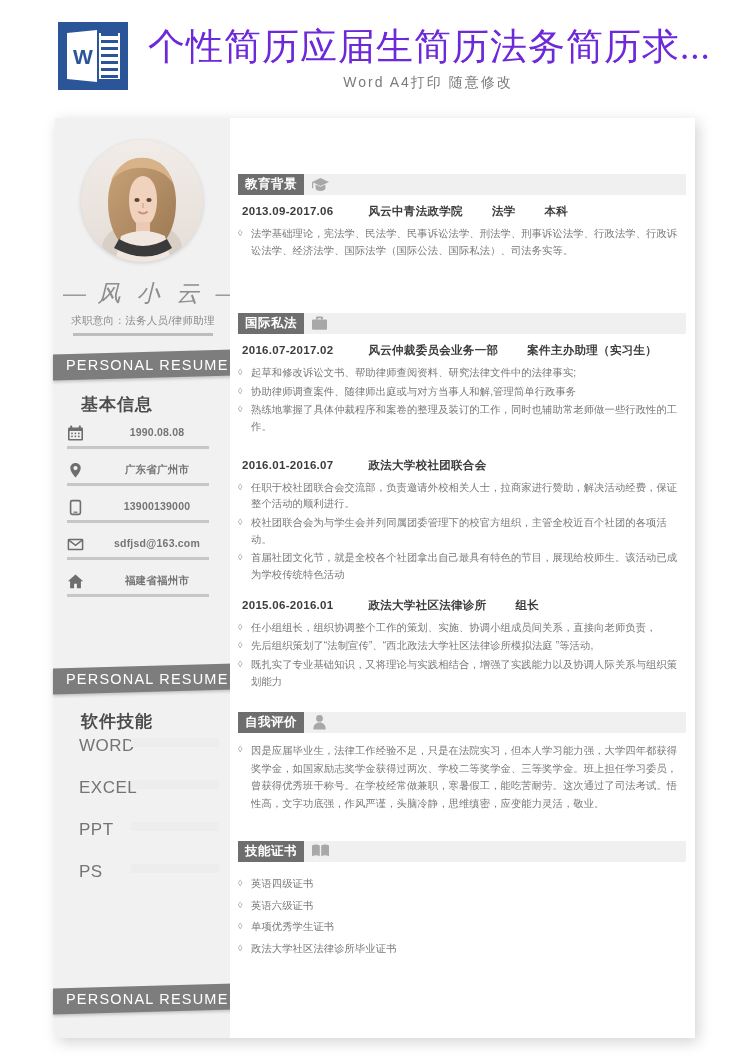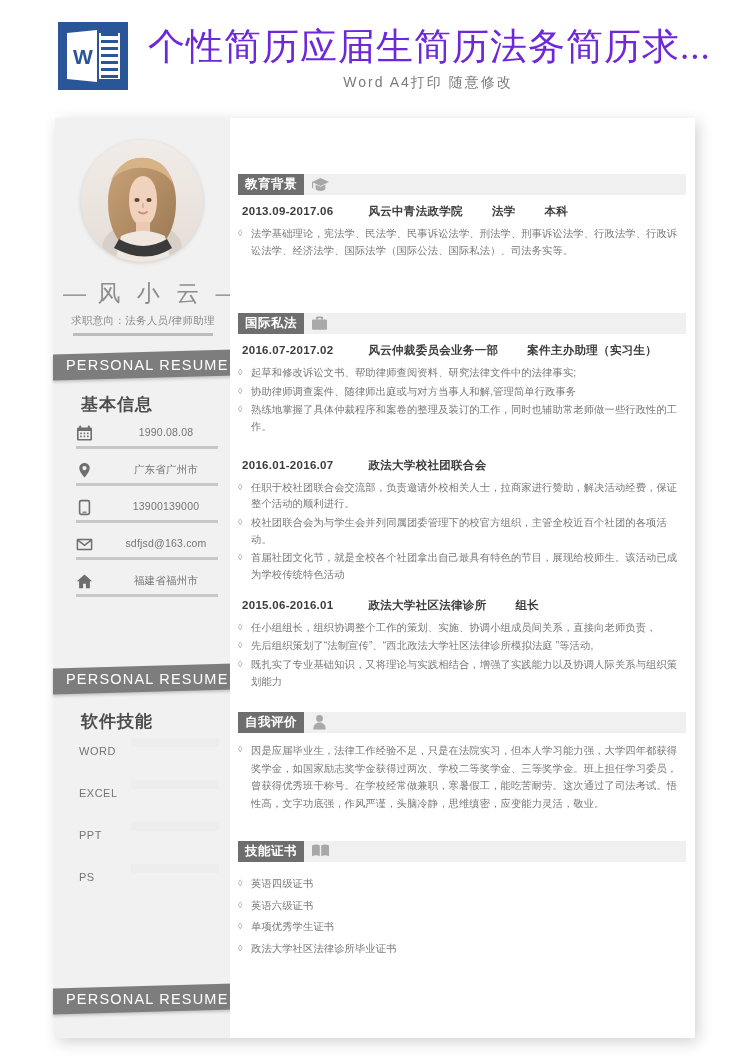--- a/index.html
+++ b/index.html
@@ -65,20 +65,21 @@
     position:absolute;left:26px;top:22px;width:122px;height:122px;
     border-radius:50%;overflow:hidden;background:#e8e4e1;
     box-shadow:0 1px 4px rgba(0,0,0,0.15);
   }
   .avatar-wrap svg{display:block;}
 
   .name-row{
     position:absolute;left:8px;top:160px;width:160px;
     color:#8d8d8d;font-size:23px;letter-spacing:5px;
     white-space:nowrap;
+    font-style:italic;
   }
   .name-row .dash{color:#9a9a9a;letter-spacing:0;}
   .intent{
     position:absolute;left:8px;top:196px;width:160px;
     text-align:center;color:#8a8a8a;font-size:10.5px;letter-spacing:.3px;
   }
   .intent-rule{
     position:absolute;left:18px;top:215px;width:140px;height:3px;
     background:#bdbdbd;
   }
@@ -100,40 +101,40 @@
   .banner-3{left:-2px;top:868px;}
 
   .side-h{
     position:absolute;left:26px;color:#4c4c4c;font-size:17px;font-weight:bold;
     letter-spacing:1px;
   }
   .side-h-info{top:275px;}
   .side-h-skill{top:592px;text-align:right;}
 
   
-  .contact{position:absolute;left:21px;top:305px;width:142px;}
+  .contact{position:absolute;left:12px;top:305px;width:142px;font-weight:bold;}
   .c-row{position:relative;height:37px;}
   .c-ico{
     position:absolute;left:0;top:2px;width:20px;height:20px;
     color:#6e6e6e;
   }
   .c-ico svg{display:block;}
   .c-val{
     position:absolute;left:36px;top:3px;width:108px;
     color:#757575;font-size:10.5px;letter-spacing:.2px;text-align:center;
   }
   .c-rule{
     position:absolute;left:0;top:23px;width:142px;height:3px;background:#c7c7c7;
   }
 
   
   .skills{position:absolute;left:24px;top:618px;width:140px;}
   .s-row{position:relative;height:42px;}
   .s-label{
-    position:absolute;left:0;top:9px;color:#747474;font-size:11px;letter-spacing:.5px;
+    position:absolute;left:0;top:0;color:#747474;font-size:17px;letter-spacing:.5px;
   }
   .s-track{
     position:absolute;left:52px;top:2px;height:9px;width:88px;background:#ededed;
   }
   .s-fill{height:9px;background:#6e6e6e;}
 
   
   .main{
     position:absolute;left:175px;top:0;width:396px;height:920px;background:#ffffff;padding-left:16px;
   }

